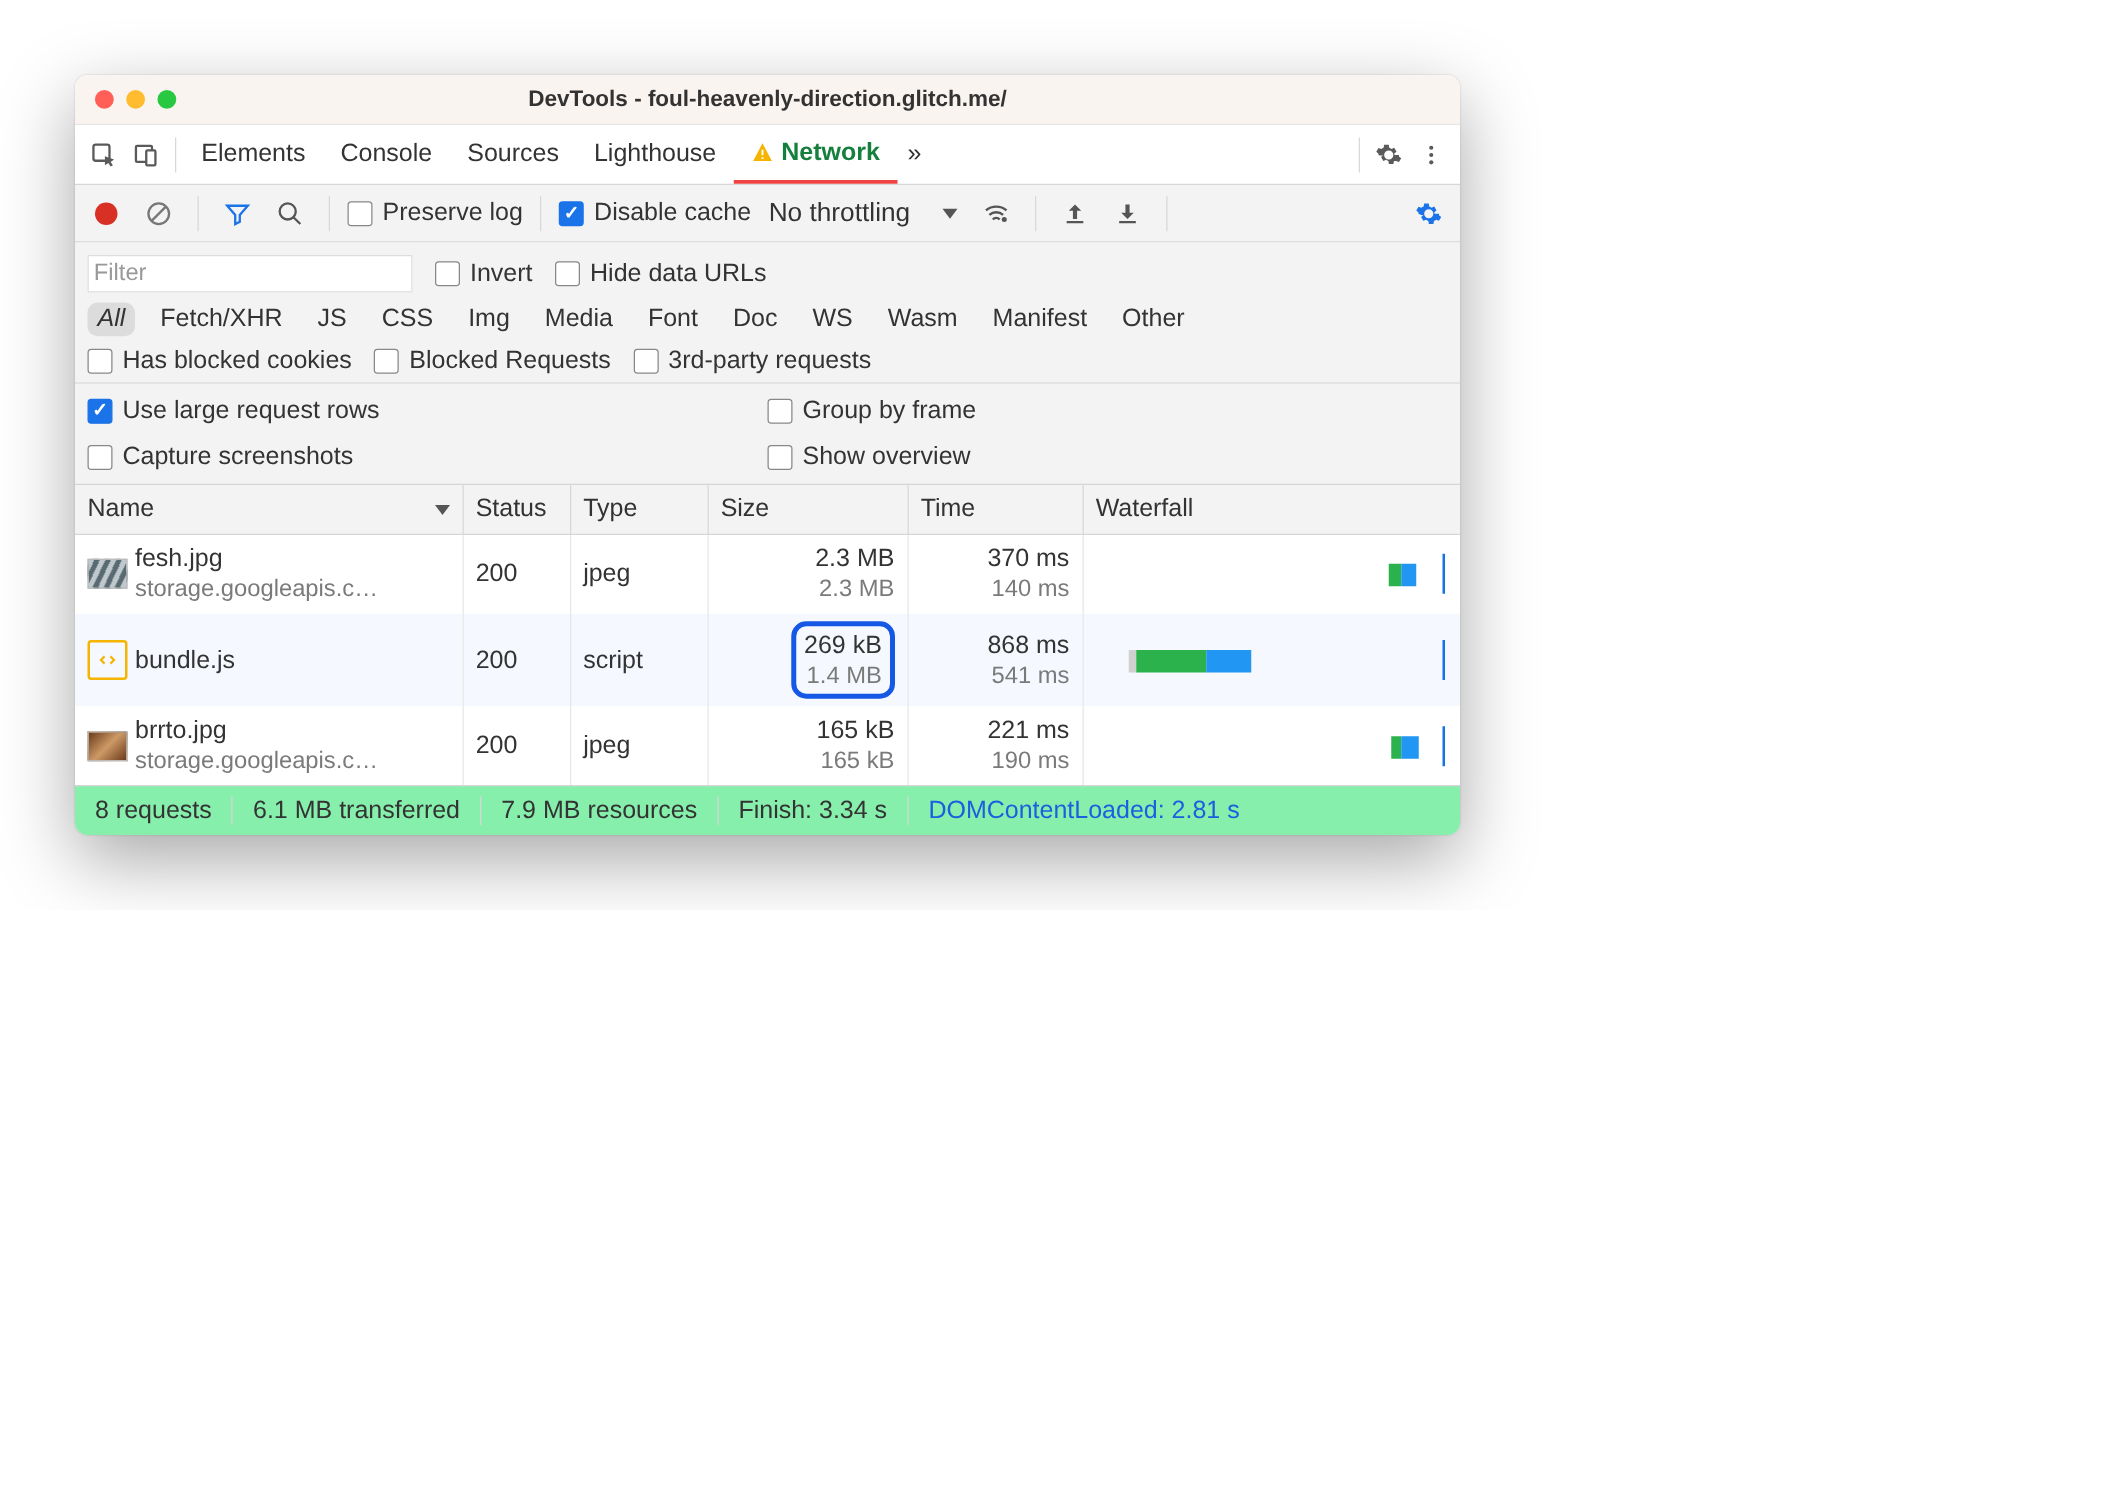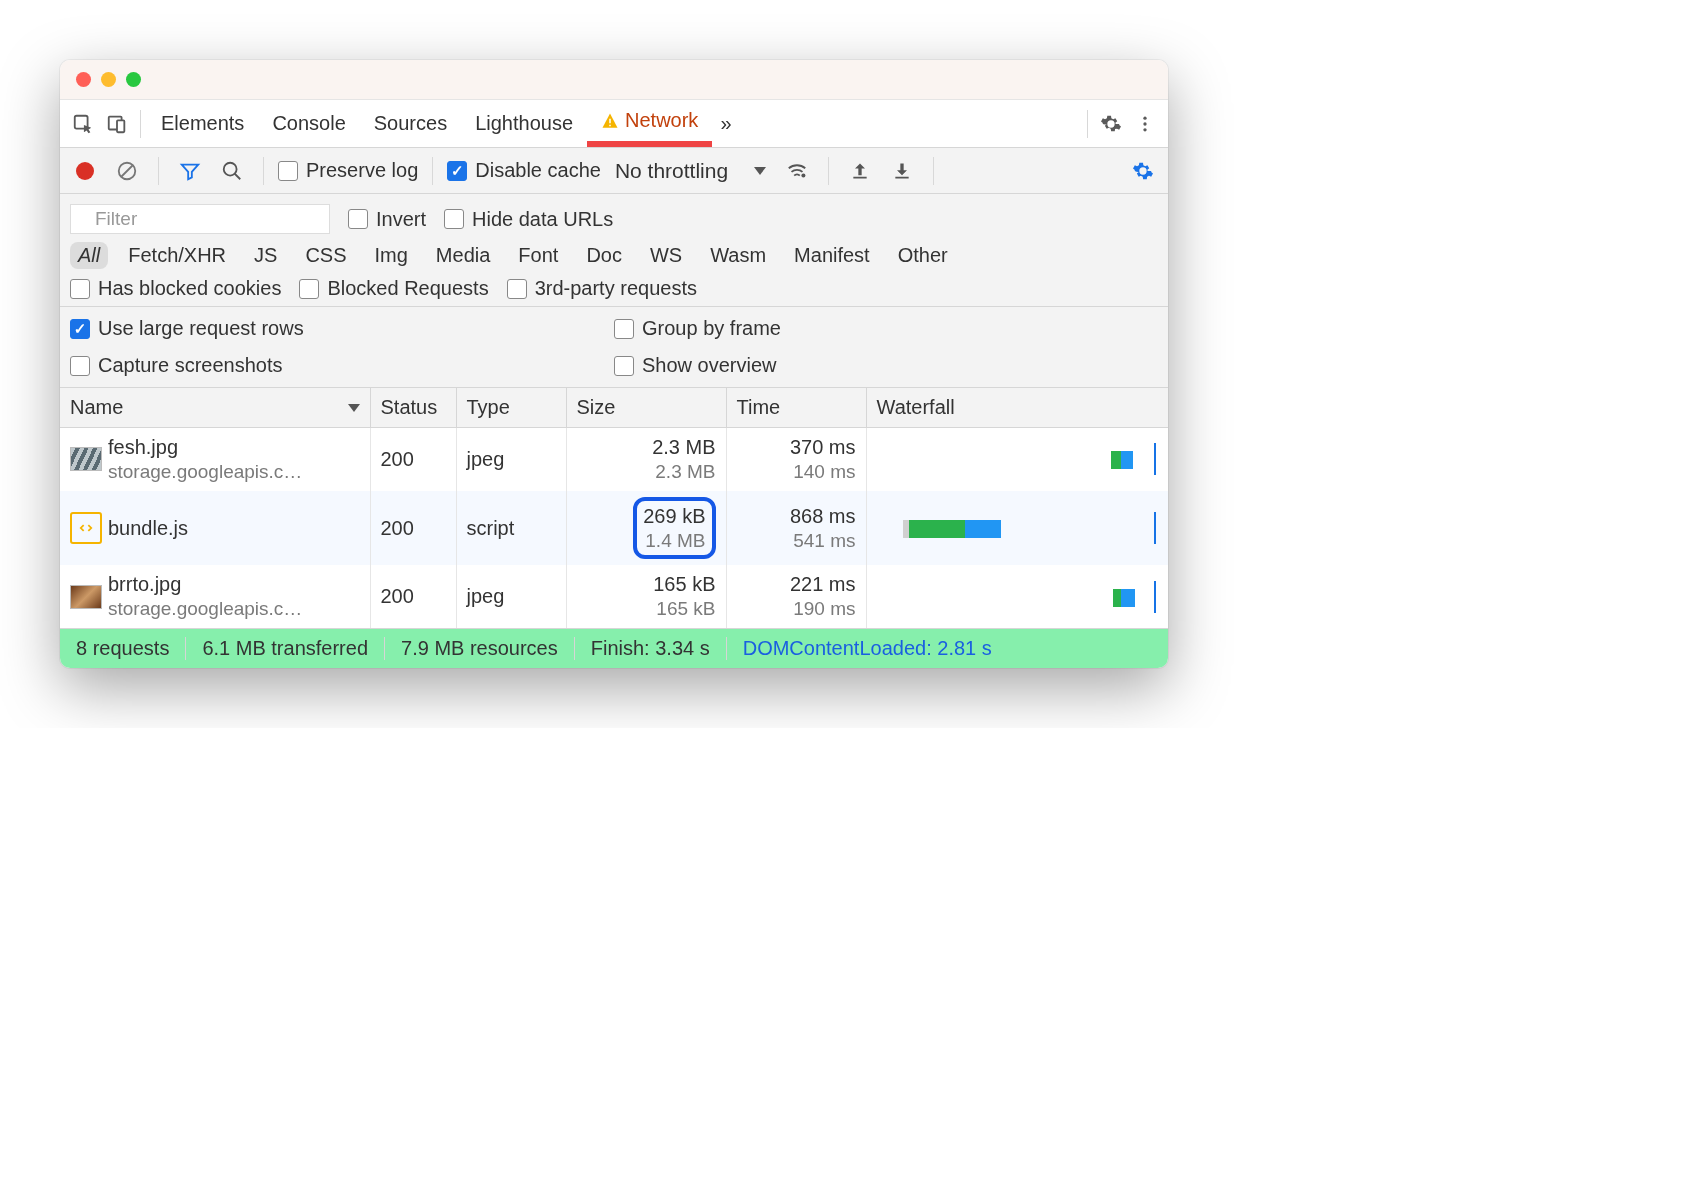--- a/index.html
+++ b/index.html
@@ -33,33 +33,33 @@
   .title { position:absolute; left:0; right:0; text-align:center; font-weight:600; font-size:18px; color:#333;}
   
   .tabs {
     display:flex; align-items:center; height:48px;
     border-bottom:1px solid #d6d6d6; padding:0 6px; gap:0;
     background:#fff;
   }
   .tabs .icobtn, .toolbar .icobtn { width:34px; height:34px; display:flex;align-items:center;justify-content:center; color:#5a5a5a; cursor:pointer;}
   .tabs .sep, .toolbar .sep { width:1px; height:28px; background:#d8d8d8; margin:0 6px;}
   .tab { padding:0 14px; height:100%; display:flex; align-items:center; gap:6px; color:#333; cursor:pointer; font-size:20px;}
-  .tab.active { color:#c2410c; border-bottom:6px solid #ef4444; font-weight:400;}
+  .tab.active { color:#15803d; border-bottom:3px solid #ef4444; font-weight:700;}
   .spacer { flex:1; }
   
   .toolbar { display:flex; align-items:center; height:46px; padding:0 8px; gap:8px; border-bottom:1px solid #d6d6d6; background:#f3f3f3;}
   .chk { width:20px; height:20px; border:1.5px solid #888; border-radius:3px; display:inline-flex; align-items:center; justify-content:center; background:#fff; flex:none;}
   .chk.checked { background:#1a73e8; border-color:#1a73e8;}
   .chk.checked::after { content:"✓"; color:#fff; font-size:15px; line-height:1; font-weight:700;}
   .toolbar label, .filters label, .opts label { display:flex; align-items:center; gap:8px; color:#333; font-size:20px; cursor:pointer;}
   .sel { display:flex; align-items:center; gap:26px; padding:0 6px; cursor:pointer; color:#333;}
   
   .filters { background:#f3f3f3; border-bottom:1px solid #d6d6d6; padding:6px 10px 2px;}
   .frow { display:flex; align-items:center; gap:18px; flex-wrap:wrap; padding:4px 0;}
-  .filterbox { width:260px; height:30px; background:#fff; border:1px solid #ddd; padding:0 24px; font-size:19px; color:#999; display:flex; align-items:center;}
+  .filterbox { width:260px; height:30px; background:#fff; border:1px solid #ddd; padding:0 4px; font-size:19px; color:#999; display:flex; align-items:center;}
   .chip { padding:2px 8px; border-radius:8px; cursor:pointer; font-size:20px;}
   .chip.on { background:#dcdcdc;font-style:italic;}
   .opts { background:#f3f3f3; border-bottom:1px solid #d6d6d6; padding:10px 10px;}
   .optrow { display:flex;text-align:right; }
   .optrow > label { flex:1; }
   
   .tbl { width:100%; border-collapse:collapse; }
   .tbl th { background:#f3f3f3; text-align:left; font-weight:400; color:#333; border:1px solid #d6d6d6; border-top:none; padding:8px 10px; font-size:20px;}
   .tbl th:first-child { border-left:none;} .tbl th:last-child{border-right:none;}
   .tbl td { border-right:1px solid #e6e6e6; padding:6px 10px; vertical-align:middle; font-size:20px;}
@@ -91,20 +91,21 @@
 <body>
 
 <div class="window">
 
   <div class="titlebar">
     <div class="traffic">
       <div class="dot red"></div>
       <div class="dot yellow"></div>
       <div class="dot green"></div>
     </div>
+    <div class="title">DevTools - foul-heavenly-direction.glitch.me/</div>
   </div>
 
   <div class="tabs">
     <div class="icobtn">
       <svg width="22" height="22" viewBox="0 0 24 24" fill="none" stroke="#5a5a5a" stroke-width="2">
           <rect x="3" y="3" width="14" height="14" rx="2"></rect>
           <path d="M13 13l8 3-3 2 2 3-2 1-2-3-3 2z" fill="#5a5a5a" stroke="none"></path>
         </svg>
     </div>
     <div class="icobtn">

